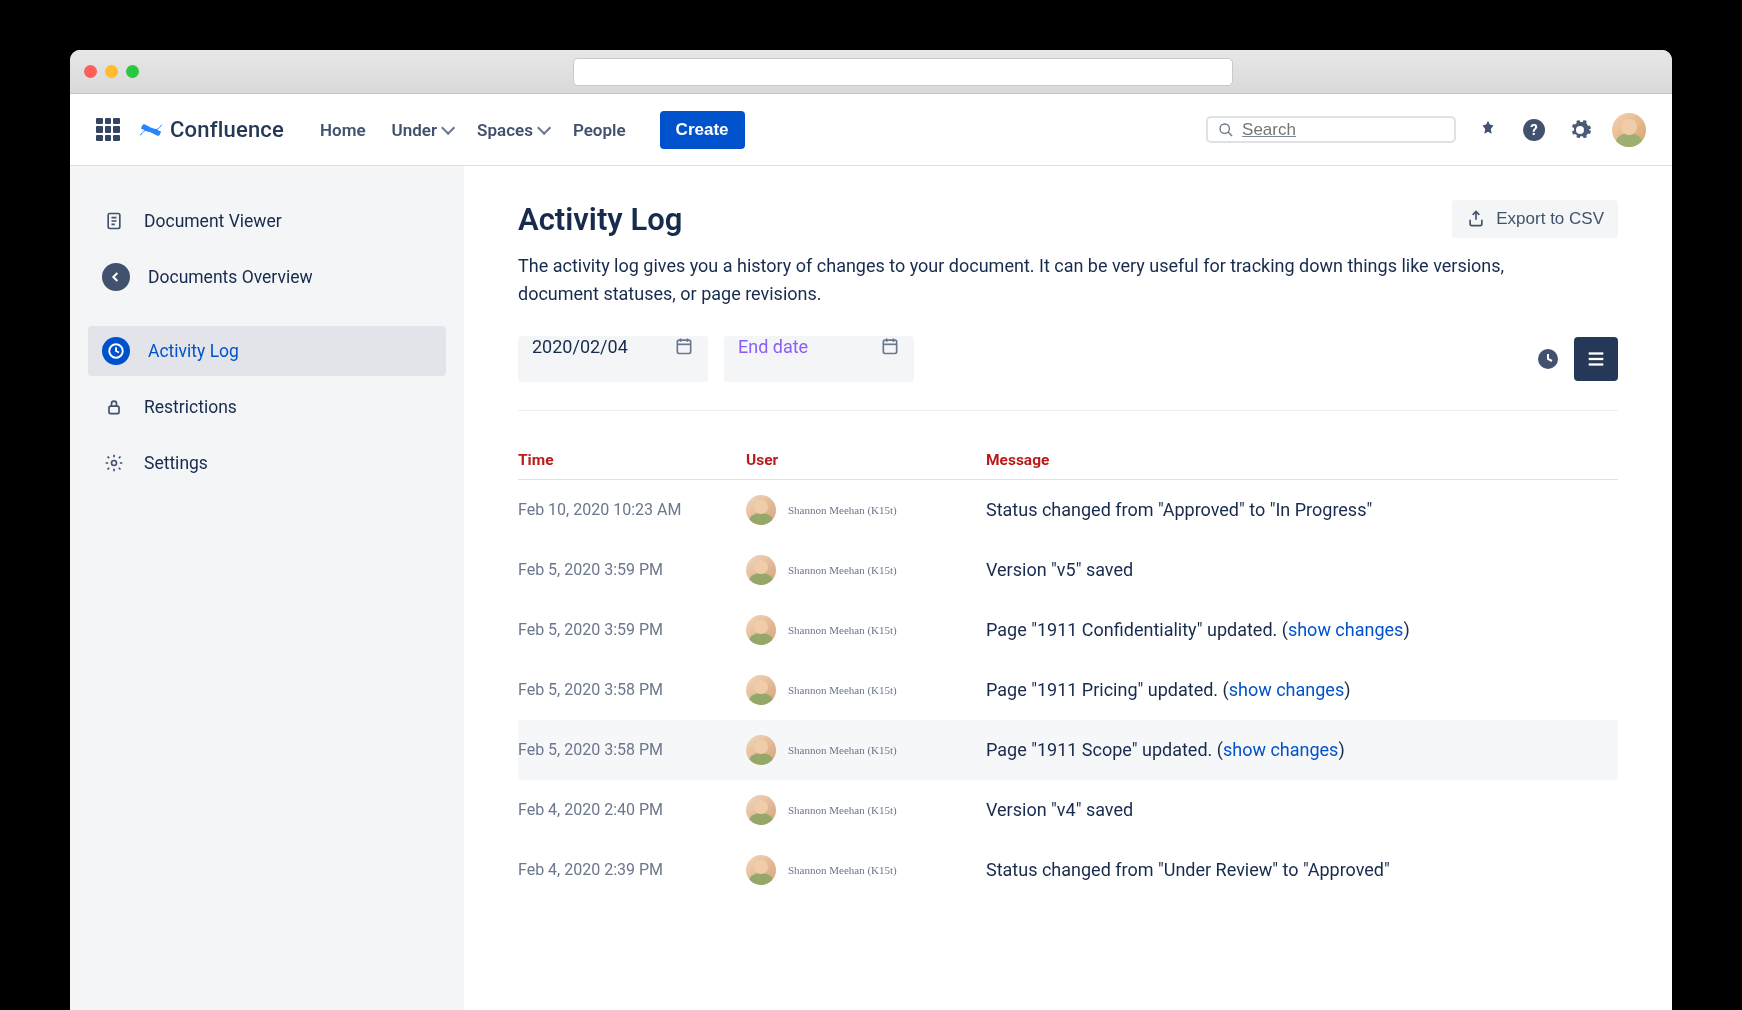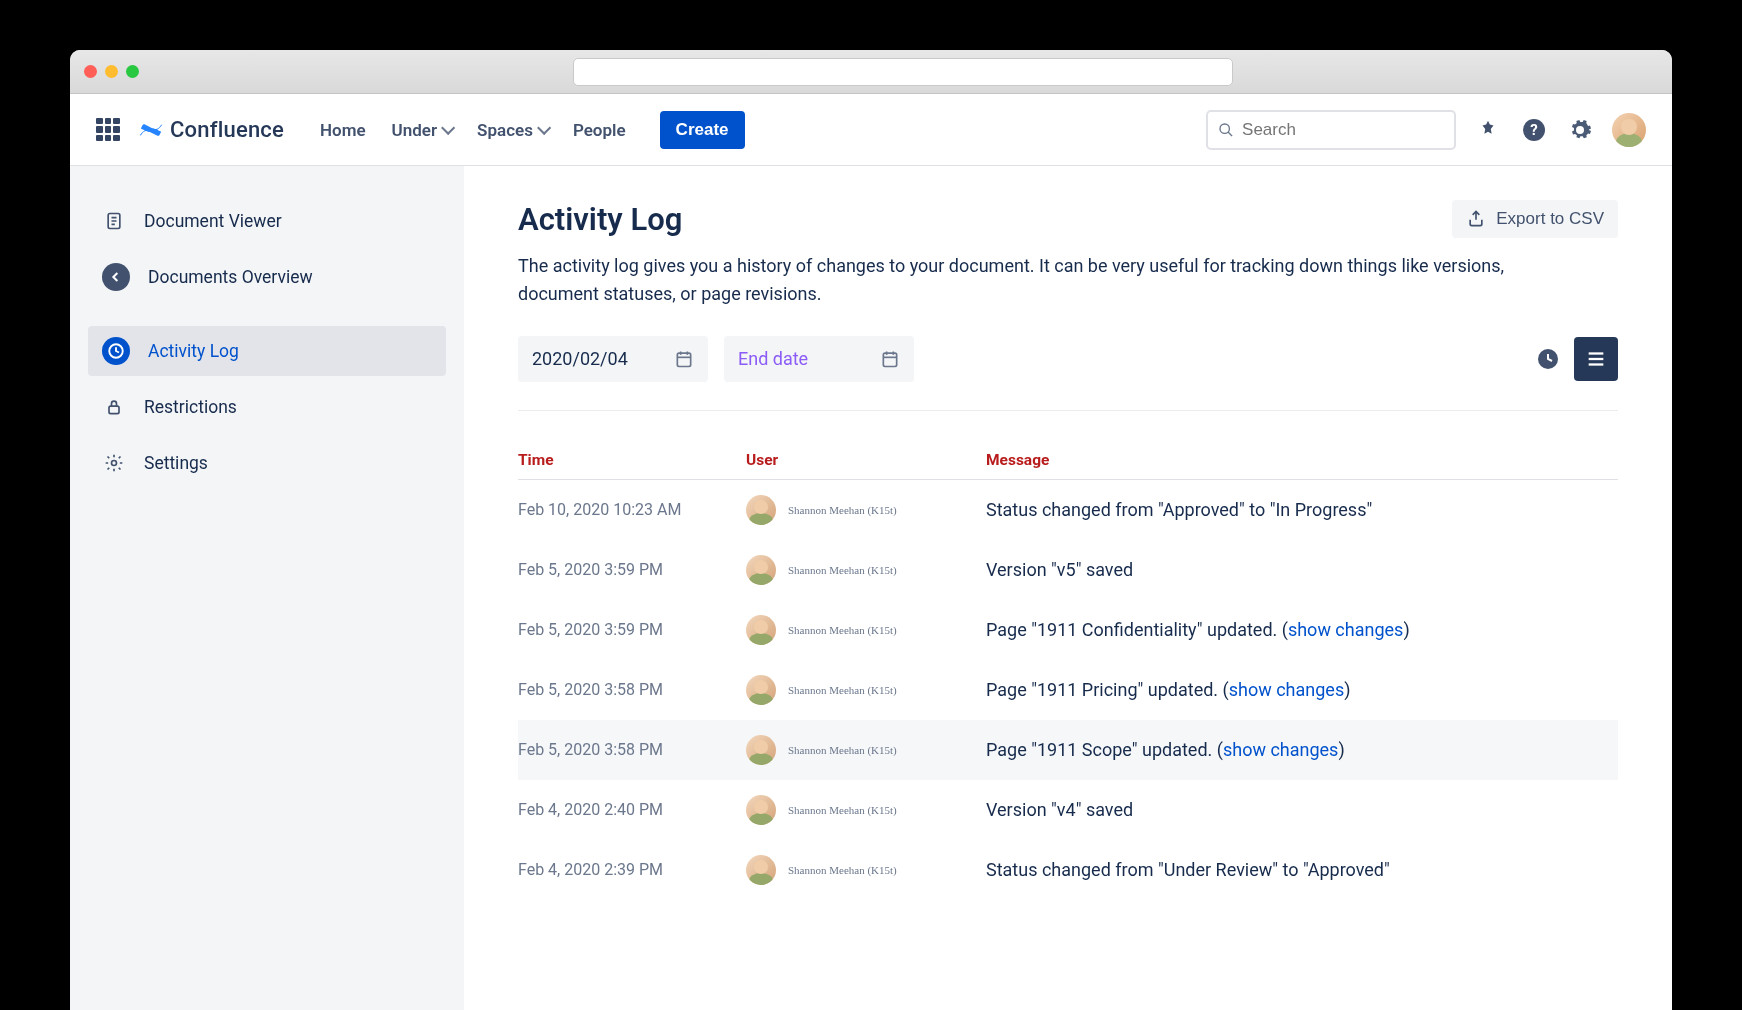--- a/index.html
+++ b/index.html
@@ -58,22 +58,22 @@
     .navlinks { display:flex; align-items:center; gap:26px; margin-left:10px; }
     .navlinks a { color:#42526e; font-size:17px; font-weight:600; text-decoration:none; cursor:pointer; display:flex; align-items:center; gap:4px;}
     .chev { width:10px;height:10px; }
     .chev::before{content:"";display:block;width:8px;height:8px;border-right:2px solid #6b778c;border-bottom:2px solid #6b778c;transform:rotate(45deg) translateY(-3px);}
     .create-btn {
       background:#0052cc; color:#fff; font-size:17px; font-weight:600;
       border:none; border-radius:4px; padding: 9px 16px; margin-left:26px; cursor:pointer;
     }
     .topnav-right { margin-left:auto; display:flex; align-items:center; gap:18px; }
     .searchbox {
-      width:250px; height:40px; border:2px solid #dfe1e6; border-radius:5px;
-      display:flex; align-items:center; padding:0 10px; color:#7a869a; gap:8px;
+      width:250px; height:27px; border:2px solid #dfe1e6; border-radius:5px;
+      display:flex; align-items:center; padding:0 10px; color:#7a869a; gap:8px;text-decoration:underline;
     }
     .searchbox input { border:none; outline:none; font-size:17px; color:#172b4d; width:100%; background:transparent;}
     .icon-btn { width:28px;height:28px; display:flex;align-items:center;justify-content:center;color:#42526e;cursor:pointer;}
     .avatar-sm { width:34px;height:34px;border-radius:50%;background:linear-gradient(135deg,#f4d3b3,#d9a06e);position:relative;overflow:hidden;cursor:pointer;}
     .avatar-sm::after{content:"";position:absolute;top:6px;left:9px;width:16px;height:16px;border-radius:50%;background:#f0cda8;}
     .avatar-sm::before{content:"";position:absolute;bottom:-4px;left:4px;width:26px;height:18px;border-radius:50% 50% 0 0;background:#9db072;}
 
     .body { flex:1; display:flex; overflow:hidden;}
     .sidebar {
       width:394px; background:#f4f5f7; padding:30px 18px; display:flex; flex-direction:column; gap:6px;
@@ -94,21 +94,21 @@
     .page-title { font-size:31px; font-weight:600; color:#172b4d; }
     .export-btn {
       background:#f4f5f7; border:none; border-radius:4px; padding:9px 14px;
       display:flex; align-items:center; gap:10px; color:#42526e; font-size:17px; font-weight:500; cursor:pointer;
     }
     .page-desc { color:#172b4d; font-size:18px; margin-top:14px; line-height:1.55; max-width:1060px; }
 
     .controls { margin-top:28px; display:flex; align-items:center; gap:16px; padding-bottom:28px; border-bottom:1px solid #ebecf0;}
     .date-in {
       width:190px; height:46px; background:#f4f5f7; border-radius:4px;
-      display:flex; align-items:center; justify-content:space-between; padding:0 14px;
+      display:flex; align-items:flex-start; justify-content:space-between; padding:0 14px;
       color:#172b4d; font-size:18px; cursor:pointer;
     }
     .date-in.placeholder { color:#8b5cf6; }
     .view-toggle { margin-left:auto; display:flex; gap:4px; }
     .vt-btn {
       width:44px;height:44px;border-radius:4px;display:flex;align-items:center;justify-content:center;cursor:pointer;
       background:transparent;color:#42526e;
     }
     .vt-btn.active { background:#253858; color:#fff; }
 

